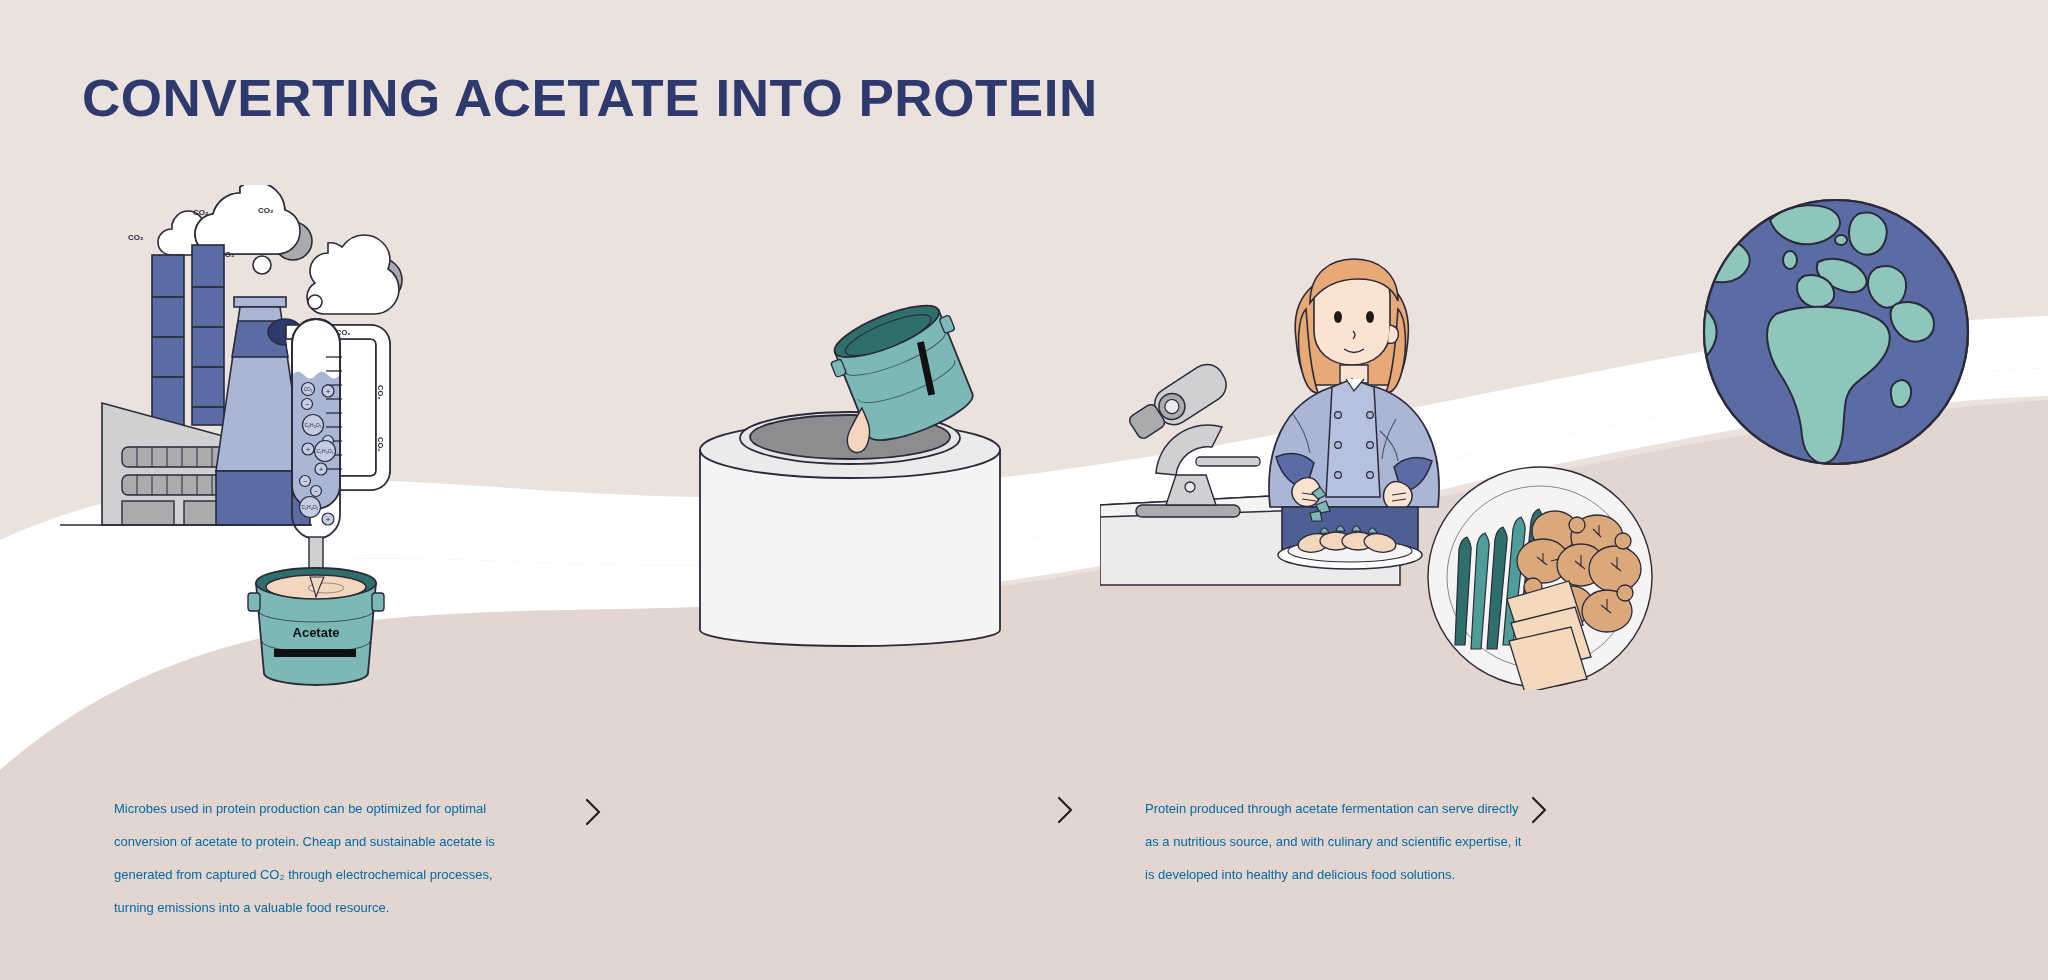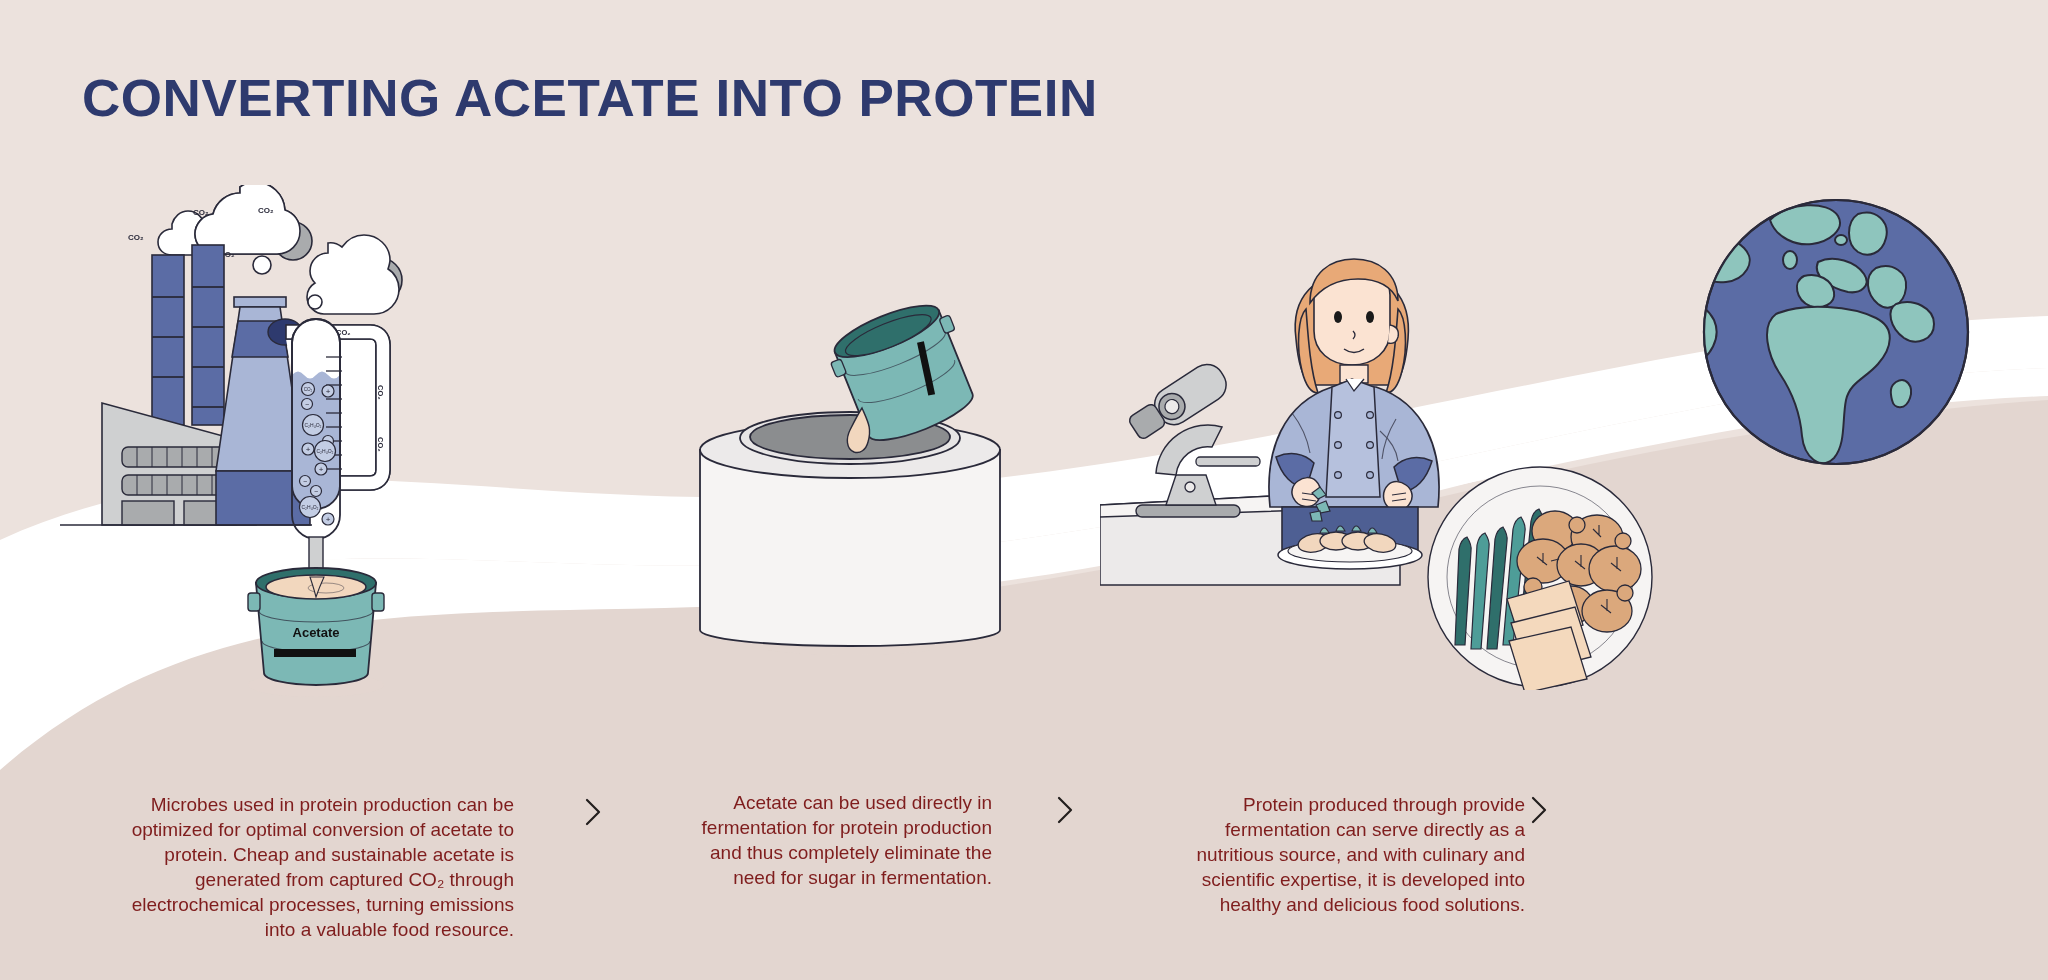--- a/index.html
+++ b/index.html
@@ -3,21 +3,21 @@
 <meta charset="utf-8">
 <style>
   * { box-sizing: border-box; margin: 0; padding: 0; }
   html, body { width: 2048px; height: 980px; }
   body {
     font-family: "Liberation Sans", sans-serif;
     background: #ece2dd;
     overflow: hidden;
     position: relative;
   }
-  #stage { position: relative; width: 2048px; height: 980px; overflow: hidden; text-align: right; }
+  #stage { position: relative; width: 2048px; height: 980px; overflow: hidden; }
 
   .bg-svg { position: absolute; inset: 0; width: 2048px; height: 980px; }
 
   #title {
     position: absolute;
     left: 82px; top: 68px;
     font-size: 52px;
     font-weight: 800;
     letter-spacing: 0.5px;
     color: #2e3a6e;
@@ -30,23 +30,23 @@
   .illo { position: absolute; }
 
   
   #captions {
     position: absolute;
     left: 0; top: 782px;
     width: 2048px; height: 190px;
   }
   .cap {
     position: absolute;
-    font-size: 19px;
-    line-height: 25px;
-    color: #7f1d1d;
+    font-size: 13px;
+    line-height: 33px;
+    color: #0369a1;
     font-family: "Liberation Sans", sans-serif;
   }
   .cap-0 { left: 114px; top: 10px;  width: 400px; }
   .cap-1 { left: 680px; top: 8px;   width: 312px; }
   .cap-2 { left: 1145px;top: 10px;  width: 380px; }
   .cap-3 { left: 1604px;top: 8px;   width: 362px; }
 
   .chev {
     position: absolute;
     width: 26px; height: 40px;
@@ -439,29 +439,28 @@
 
   <div id="captions">
     <div class="cap cap-0">Microbes used in protein production can be optimized for optimal conversion of acetate to protein. Cheap and sustainable acetate is generated from captured CO₂ through electrochemical processes, turning emissions into a valuable food resource.</div>
 
     <div class="chev chev-0">
       <svg viewBox="0 0 26 40">
           <polyline points="7,8 19,20 7,32" fill="none" stroke="currentColor" stroke-width="2.2" stroke-linecap="round" stroke-linejoin="round"></polyline>
         </svg>
     </div>
 
-    <div class="cap cap-1">Acetate can be used directly in fermentation for protein production and thus completely eliminate the need for sugar in fermentation.</div>
 
     <div class="chev chev-1">
       <svg viewBox="0 0 26 40">
           <polyline points="7,8 19,20 7,32" fill="none" stroke="currentColor" stroke-width="2.2" stroke-linecap="round" stroke-linejoin="round"></polyline>
         </svg>
     </div>
 
-    <div class="cap cap-2">Protein produced through provide fermentation can serve directly as a nutritious source, and with culinary and scientific expertise, it is developed into healthy and delicious food solutions.</div>
+    <div class="cap cap-2">Protein produced through acetate fermentation can serve directly as a nutritious source, and with culinary and scientific expertise, it is developed into healthy and delicious food solutions.</div>
 
     <div class="chev chev-2">
       <svg viewBox="0 0 26 40">
           <polyline points="7,8 19,20 7,32" fill="none" stroke="currentColor" stroke-width="2.2" stroke-linecap="round" stroke-linejoin="round"></polyline>
         </svg>
     </div>
 
   </div>
 
 </div>

